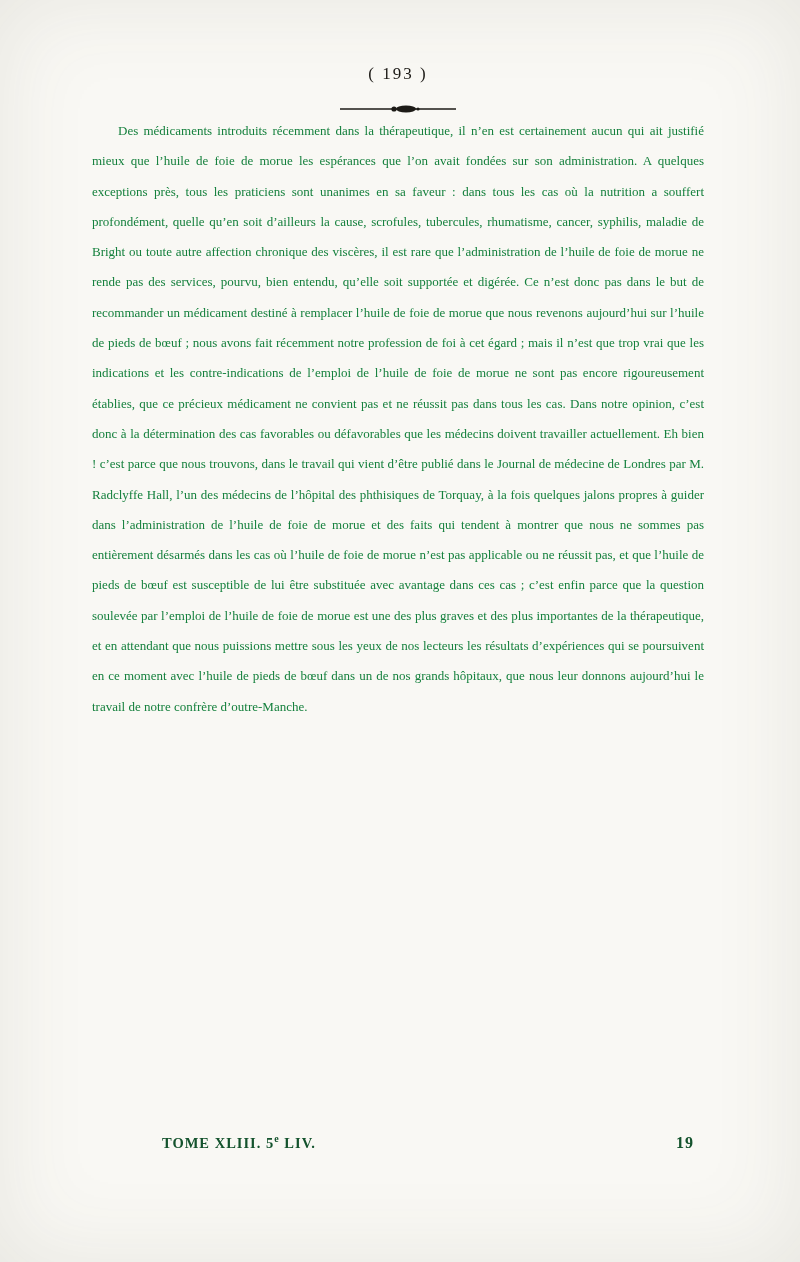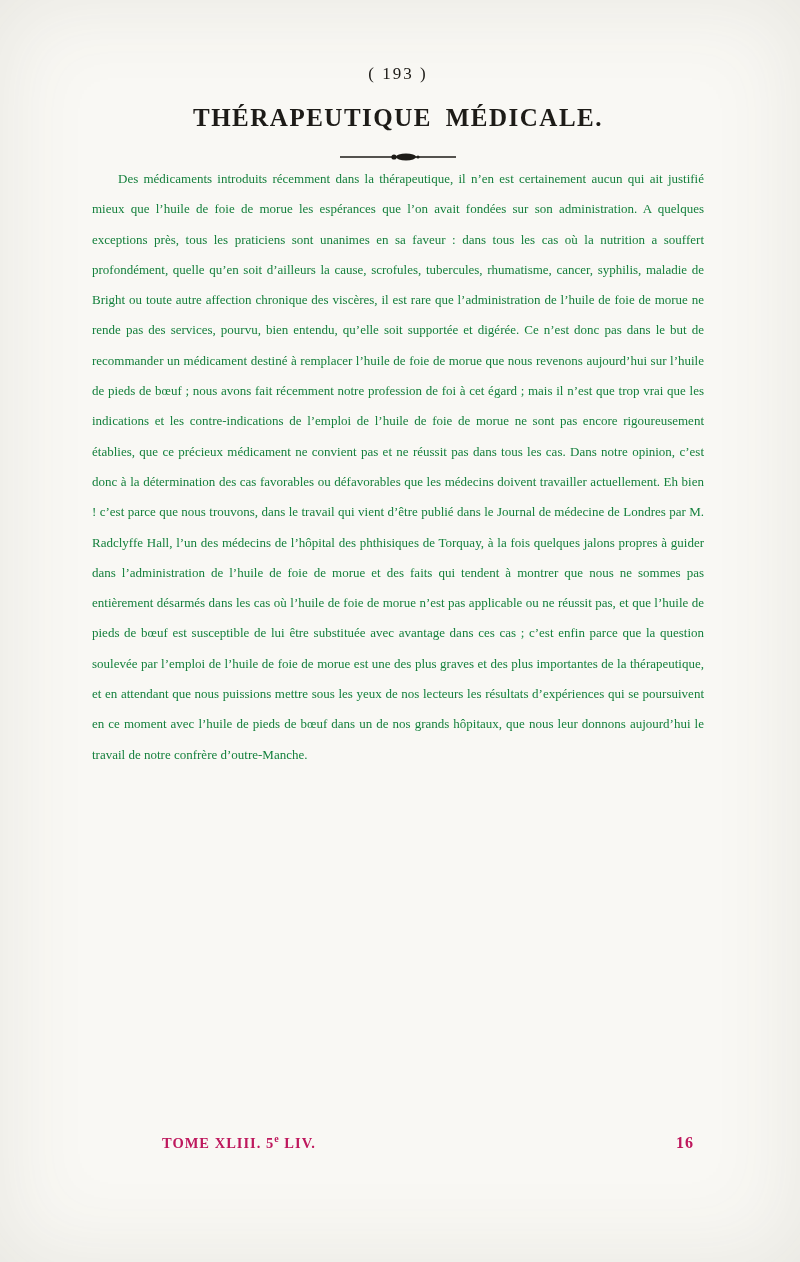--- a/index.html
+++ b/index.html
@@ -64,47 +64,46 @@
     position: absolute;
     left: 92px;
     right: 96px;
     top: 1134px;
     display: flex;
     justify-content: space-between;
     align-items: baseline;
     font-size: 14.5px;
     letter-spacing: 1px;
     font-weight: bold;
-    color: #be185d;
+    color: #14532d;
   }
   .footer .left { padding-left: 70px; }
   .footer .right { padding-right: 10px; font-size: 16px; }
   sup.ord { font-size: 10px; vertical-align: super; line-height: 0; }
 </style>
 </head>
 <body>
 
 <div class="page">
 
   <div class="page-number">( 193 )</div>
 
-  <h1 class="title">THÉRAPEUTIQUE MÉDICALE.</h1>
 
   <div class="divider">
     <svg width="120" height="14" viewBox="0 0 120 14">
       <line x1="2" y1="7" x2="118" y2="7" stroke="#1d1b17" stroke-width="1.4"></line>
       <circle cx="56" cy="7" r="2.6" fill="#1d1b17"></circle>
       <ellipse cx="68" cy="7" rx="10" ry="3.4" fill="#1d1b17"></ellipse>
       <circle cx="80" cy="7" r="1.6" fill="#1d1b17"></circle>
     </svg>
   </div>
 
 
   <div class="body-text">
     <p>Des médicaments introduits récemment dans la thérapeutique, il n’en est certainement aucun qui ait justifié mieux que l’huile de foie de morue les espérances que l’on avait fondées sur son administration. A quelques exceptions près, tous les praticiens sont unanimes en sa faveur : dans tous les cas où la nutrition a souffert profondément, quelle qu’en soit d’ailleurs la cause, scrofules, tubercules, rhumatisme, cancer, syphilis, maladie de Bright ou toute autre affection chronique des viscères, il est rare que l’administration de l’huile de foie de morue ne rende pas des services, pourvu, bien entendu, qu’elle soit supportée et digérée. Ce n’est donc pas dans le but de recommander un médicament destiné à remplacer l’huile de foie de morue que nous revenons aujourd’hui sur l’huile de pieds de bœuf ; nous avons fait récemment notre profession de foi à cet égard ; mais il n’est que trop vrai que les indications et les contre-indications de l’emploi de l’huile de foie de morue ne sont pas encore rigoureusement établies, que ce précieux médicament ne convient pas et ne réussit pas dans tous les cas. Dans notre opinion, c’est donc à la détermination des cas favorables ou défavorables que les médecins doivent travailler actuellement. Eh bien ! c’est parce que nous trouvons, dans le travail qui vient d’être publié dans le Journal de médecine de Londres par M. Radclyffe Hall, l’un des médecins de l’hôpital des phthisiques de Torquay, à la fois quelques jalons propres à guider dans l’administration de l’huile de foie de morue et des faits qui tendent à montrer que nous ne sommes pas entièrement désarmés dans les cas où l’huile de foie de morue n’est pas applicable ou ne réussit pas, et que l’huile de pieds de bœuf est susceptible de lui être substituée avec avantage dans ces cas ; c’est enfin parce que la question soulevée par l’emploi de l’huile de foie de morue est une des plus graves et des plus importantes de la thérapeutique, et en attendant que nous puissions mettre sous les yeux de nos lecteurs les résultats d’expériences qui se poursuivent en ce moment avec l’huile de pieds de bœuf dans un de nos grands hôpitaux, que nous leur donnons aujourd’hui le travail de notre confrère d’outre-Manche.</p>
   </div>
 
   <div class="footer">
     <span class="left"><span>TOME XLIII. 5</span><sup class="ord">e</sup><span> LIV.</span></span>
-    <span class="right">16</span>
+    <span class="right">19</span>
   </div>
 
 </div>
 
 </body></html>

